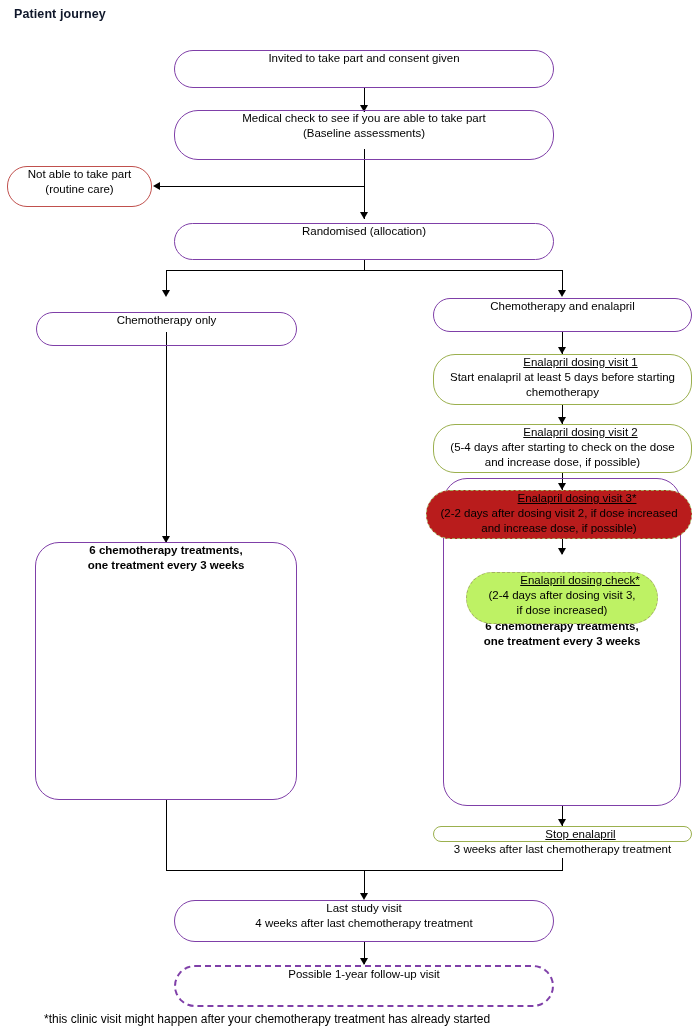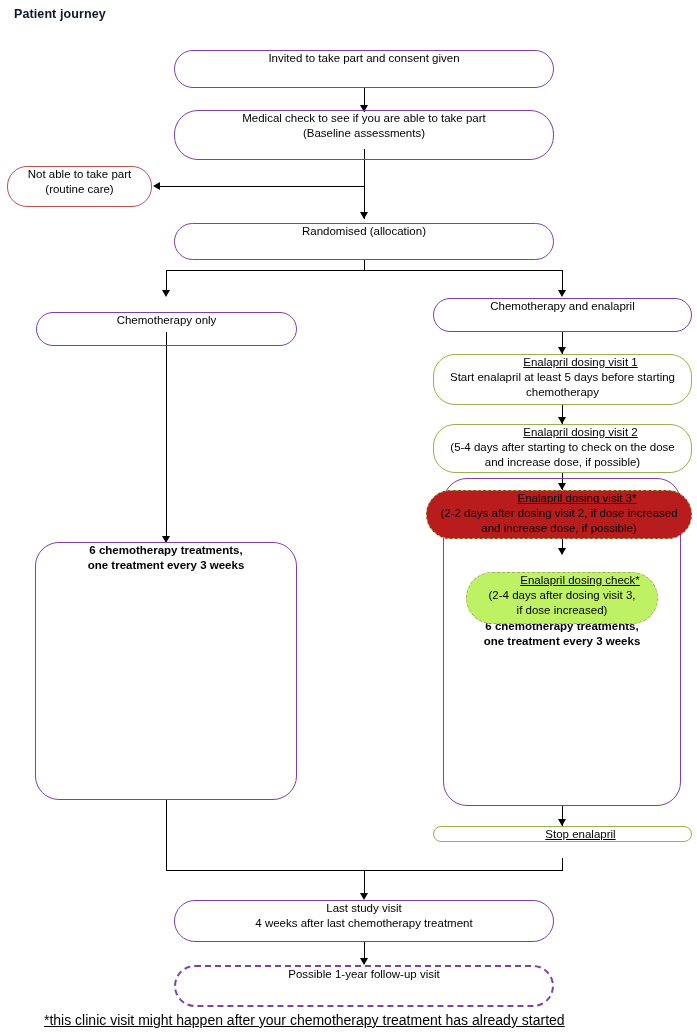--- a/index.html
+++ b/index.html
@@ -27,24 +27,23 @@
     font-size: 12.5px;
     font-weight: bold;
     letter-spacing: 0.1px;
     color: #0f172a;
   }
   
   .footnote {
     position: absolute;
     left: 44px;
     top: 1012px;
-    font-size: 14px;
+    font-size: 12px;
     color: #000;
     white-space: nowrap;
-    text-decoration: underline;
   }
   
   .node {
     position: absolute;
     box-sizing: border-box;
     display: flex;
     flex-direction: column;
     align-items: center;
     justify-content: flex-start;
     text-align: center;
@@ -218,20 +217,21 @@
   </div>
 
   <div class="node dashed-green" style="left:466px; top:572px; width:192px; height:52px; background:#bef264; z-index:4;">
     <span class="ln u">Enalapril dosing check*</span>
     <span class="ln">(2-4 days after dosing visit 3,</span>
     <span class="ln">if dose increased)</span>
   </div>
 
   <div class="node green" style="left:433px; top:826px; width:259px; height:16px; background:#ffffff; border-radius:18px;">
     <span class="ln u">Stop enalapril</span>
+    <span class="ln">3 weeks after last chemotherapy treatment</span>
   </div>
 
   <div class="node purple" style="left:174px; top:900px; width:380px; height:42px;">
     <span class="ln">Last study visit</span>
     <span class="ln">4 weeks after last chemotherapy treatment</span>
   </div>
 
   <div class="node dashed-purple" style="left:174px; top:965px; width:380px; height:42px;">
     <span class="ln">Possible 1-year follow-up visit</span>
   </div>

